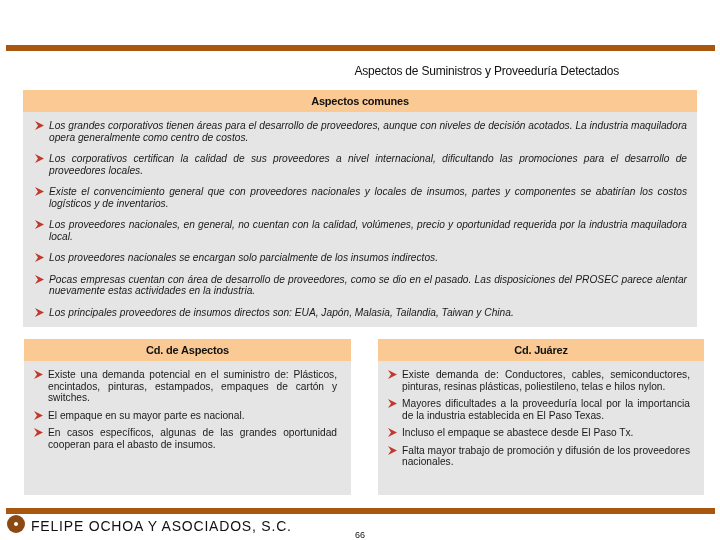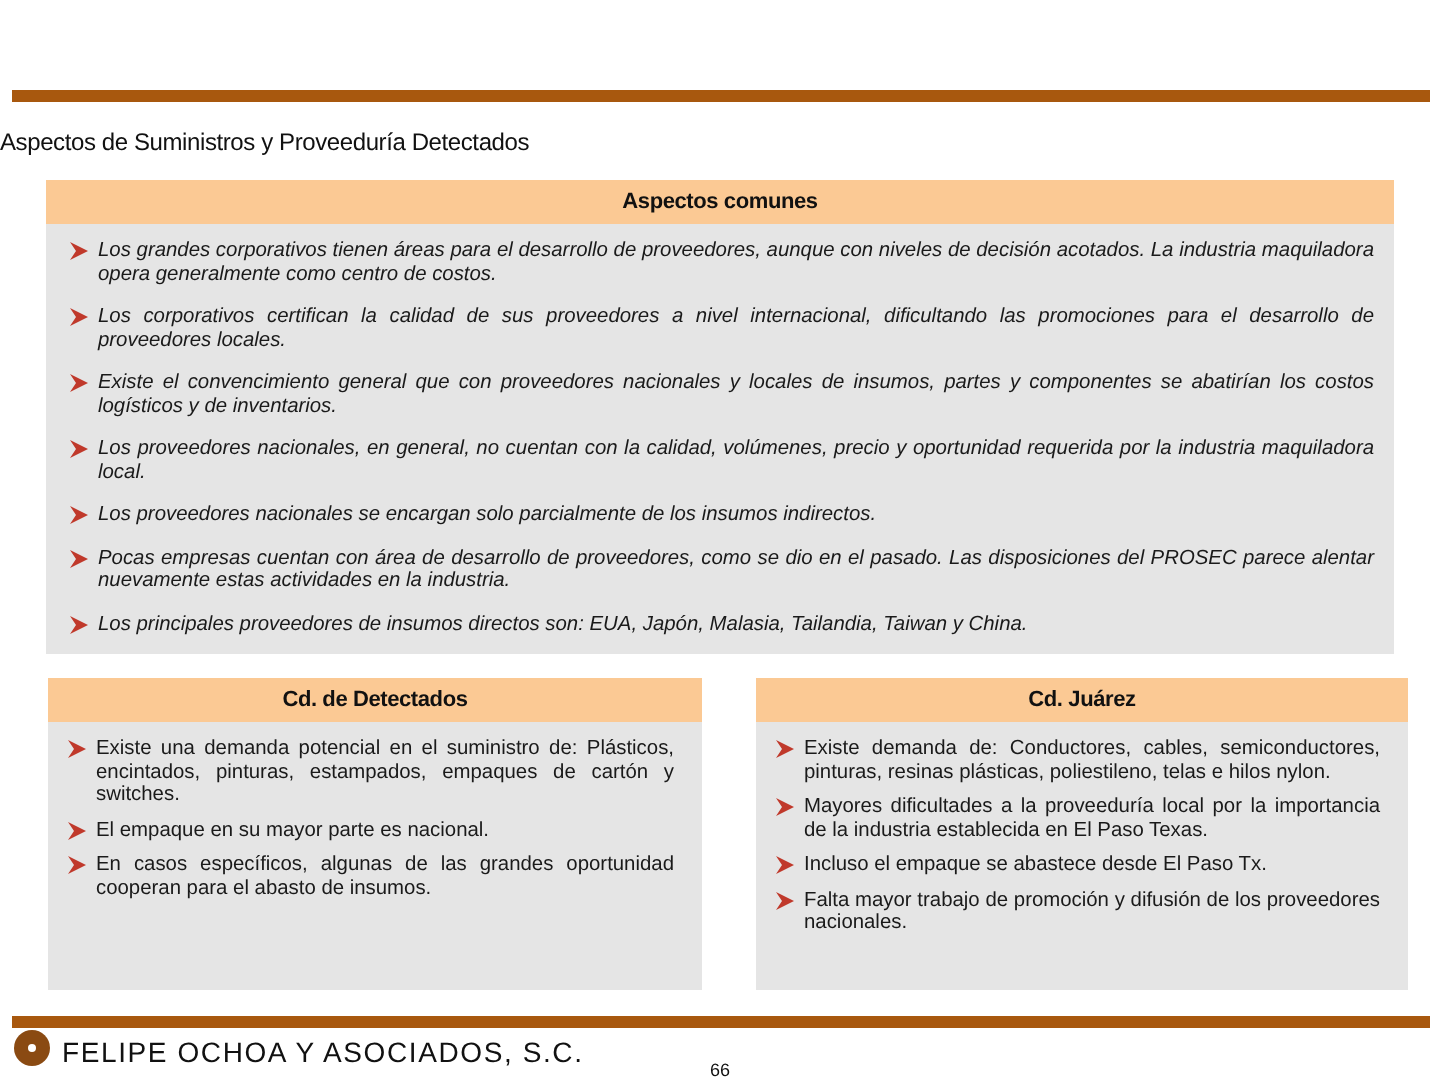--- a/index.html
+++ b/index.html
@@ -1,21 +1,21 @@
 <!DOCTYPE html>
 <html><head>
 <meta charset="utf-8">
 <style>
   * { box-sizing: border-box; margin: 0; padding: 0; }
   html, body { width: 720px; height: 540px; background: #ffffff; overflow: hidden; }
   body { position: relative; font-family: "Liberation Sans", sans-serif; color: #111; }
   .bar { position: absolute; left: 6px; width: 709px; height: 6px; background: #a8580e; }
   .bar.top { top: 45px; }
   .bar.bottom { top: 508px; }
-  .title { position: absolute; top: 64px; left: 0; width: 619px; text-align: left;
+  .title { position: absolute; top: 64px; left: 0; width: 619px; text-align: right;
            font-size: 12px; letter-spacing: -0.2px; }
   .box { position: absolute; background: #e5e5e5; }
   .box .hdr { background: #fbc994; height: 22px; line-height: 22px; text-align: center;
               font-size: 11px; font-weight: bold; letter-spacing: -0.2px; }
   .box.common { left: 23px; top: 90px; width: 674px; height: 237px; }
   .box.common .hdr { font-weight: normal; }
   .box.common .hdr span { font-weight: bold; }
   .box.left { left: 24px; top: 339px; width: 327px; height: 156px; }
   .box.right { left: 378px; top: 339px; width: 326px; height: 156px; }
   ul { list-style: none; }
@@ -96,21 +96,21 @@
           <svg width="9" height="9" viewBox="0 0 9 9">
             <path d="M0 0 L9 4.5 L0 9 L3 4.5 Z" fill="#c0392b"></path>
           </svg>
         </span>
         <span class="txt">Los principales proveedores de insumos directos son: EUA, Japón, Malasia, Tailandia, Taiwan y China.</span>
       </li>
     </ul>
 </div>
 
 <div class="box left">
-  <div class="hdr">Cd. de Detectados</div>
+  <div class="hdr">Cd. de Aspectos</div>
   <ul id="chihuahua-list">
       <li>
         <span class="arrow">
           <svg width="9" height="9" viewBox="0 0 9 9">
             <path d="M0 0 L9 4.5 L0 9 L3 4.5 Z" fill="#c0392b"></path>
           </svg>
         </span>
         <span class="txt">Existe una demanda potencial en el suministro de: Plásticos, encintados, pinturas, estampados, empaques de cartón y switches.</span>
       </li>
       <li>

